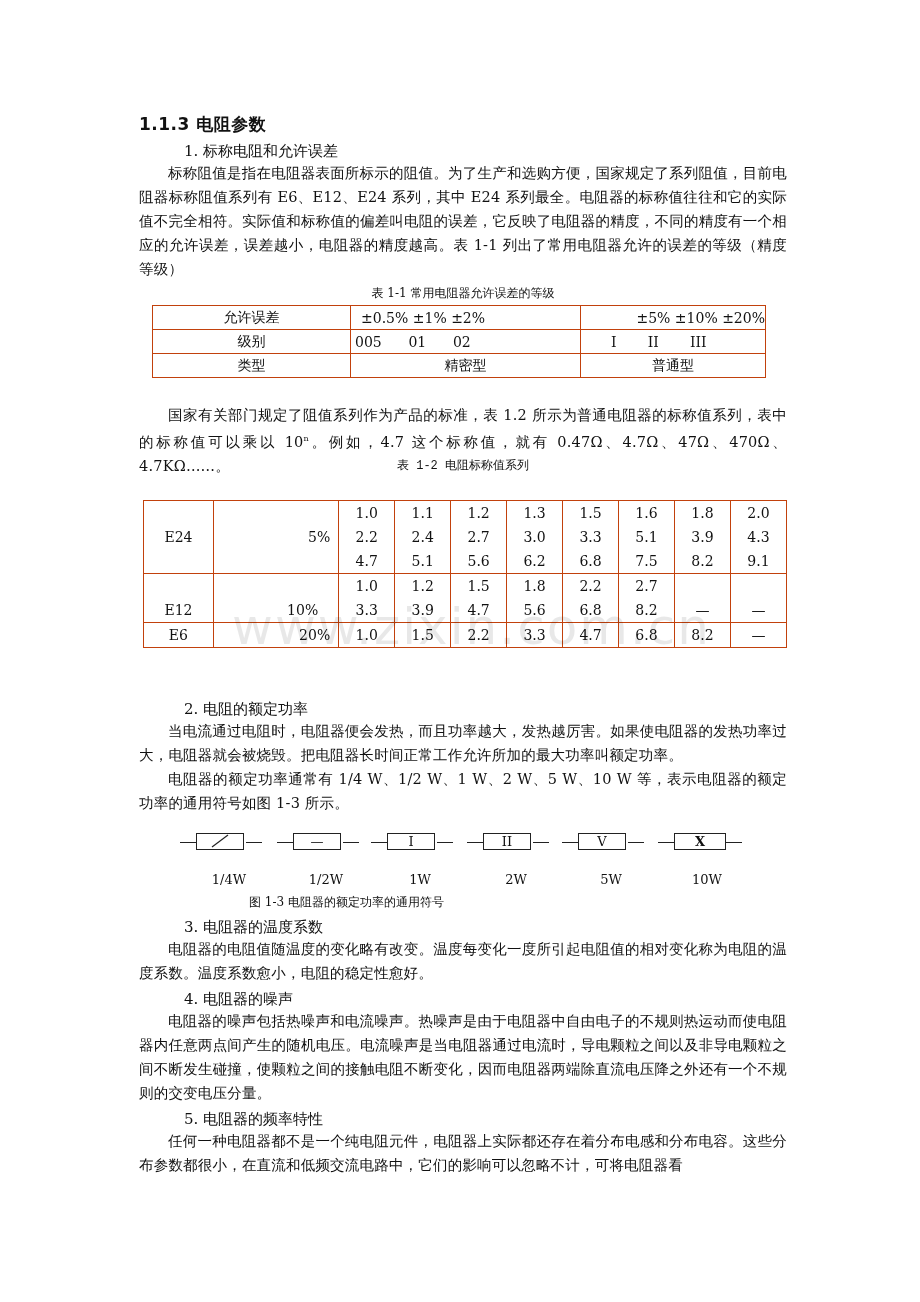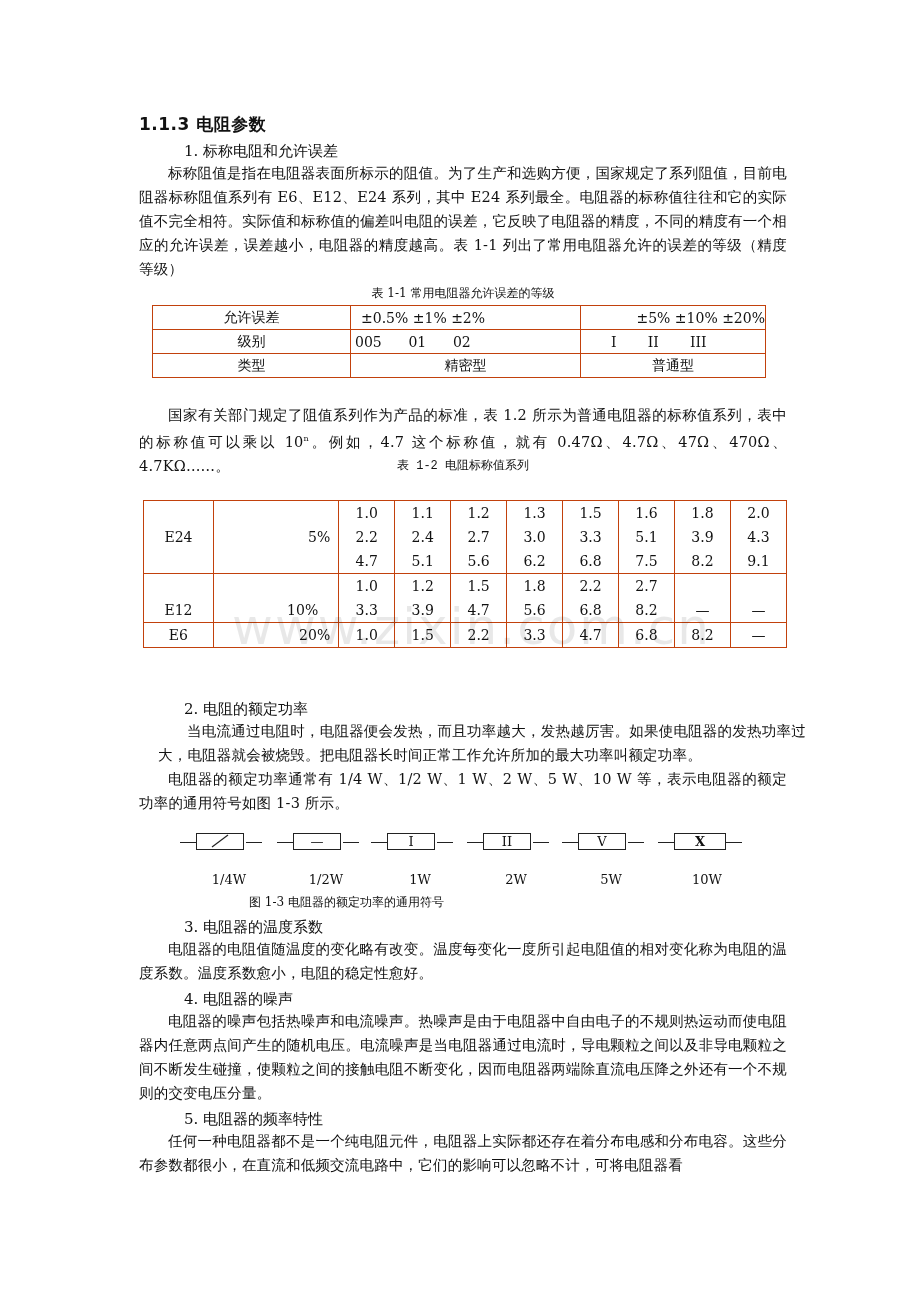--- a/index.html
+++ b/index.html
@@ -154,21 +154,21 @@
     <td>6.8</td>
     <td>8.2</td>
     <td>—</td>
   </tr>
 </tbody>
   </table>
 
 <div class="wm">www.zixin.com.cn</div>
 
 <div class="sec" style="top:700px;">2. 电阻的额定功率</div>
-<div class="para" style="top:719px;margin-left:19px;">当电流通过电阻时，电阻器便会发热，而且功率越大，发热越厉害。如果使电阻器的发热功率过大，电阻器就会被烧毁。把电阻器长时间正常工作允许所加的最大功率叫额定功率。</div>
+<div class="para" style="top:719px;">当电流通过电阻时，电阻器便会发热，而且功率越大，发热越厉害。如果使电阻器的发热功率过大，电阻器就会被烧毁。把电阻器长时间正常工作允许所加的最大功率叫额定功率。</div>
 <div class="para" style="top:767px;">电阻器的额定功率通常有 1/4 W、1/2 W、1 W、2 W、5 W、10 W 等，表示电阻器的额定功率的通用符号如图 1-3 所示。</div>
 
 <div class="resistors">
   <div class="res" style="left:0;">
     <div class="lead l"></div>
     <div class="body"><svg width="45" height="14" viewBox="0 0 45 14">
           <line x1="14" y1="13" x2="30" y2="1" stroke="#222" stroke-width="1.2"></line>
         </svg></div>
     <div class="lead r"></div>
     <div class="lbl">1/4W</div>

